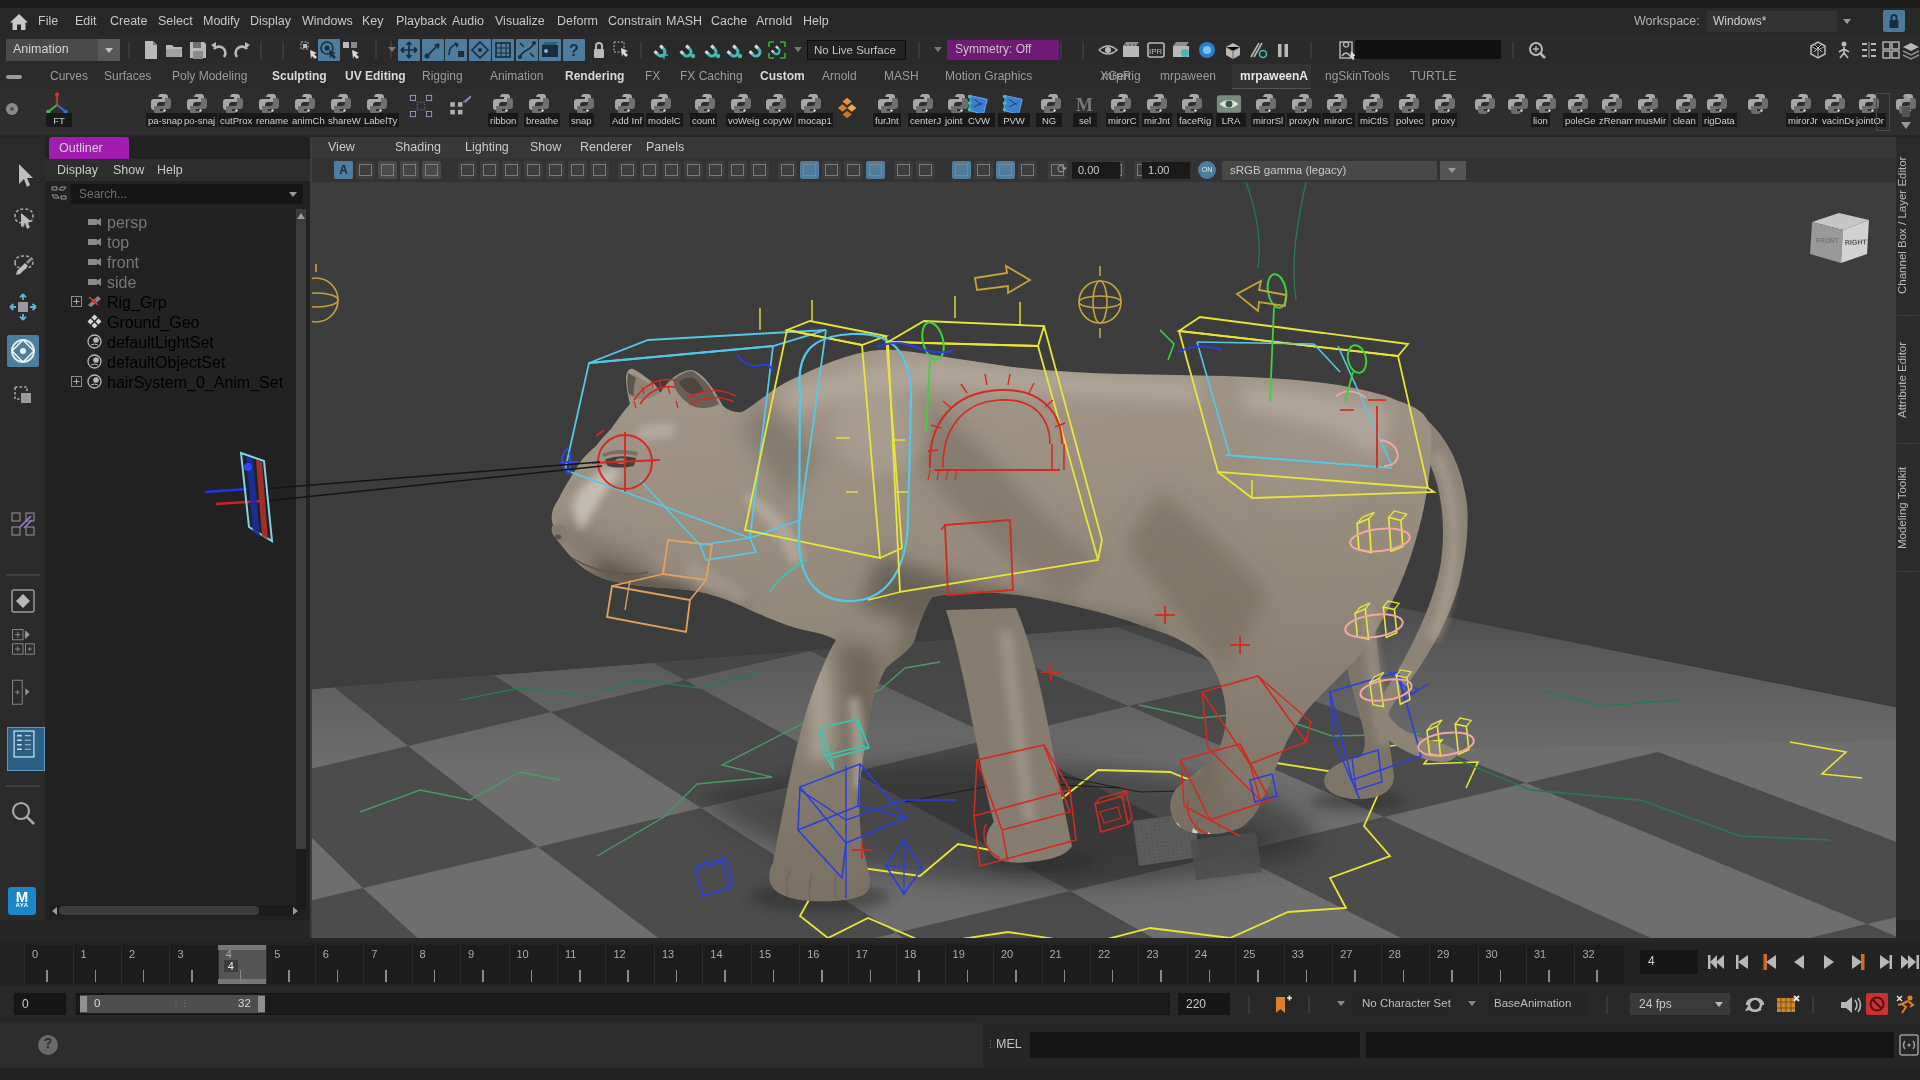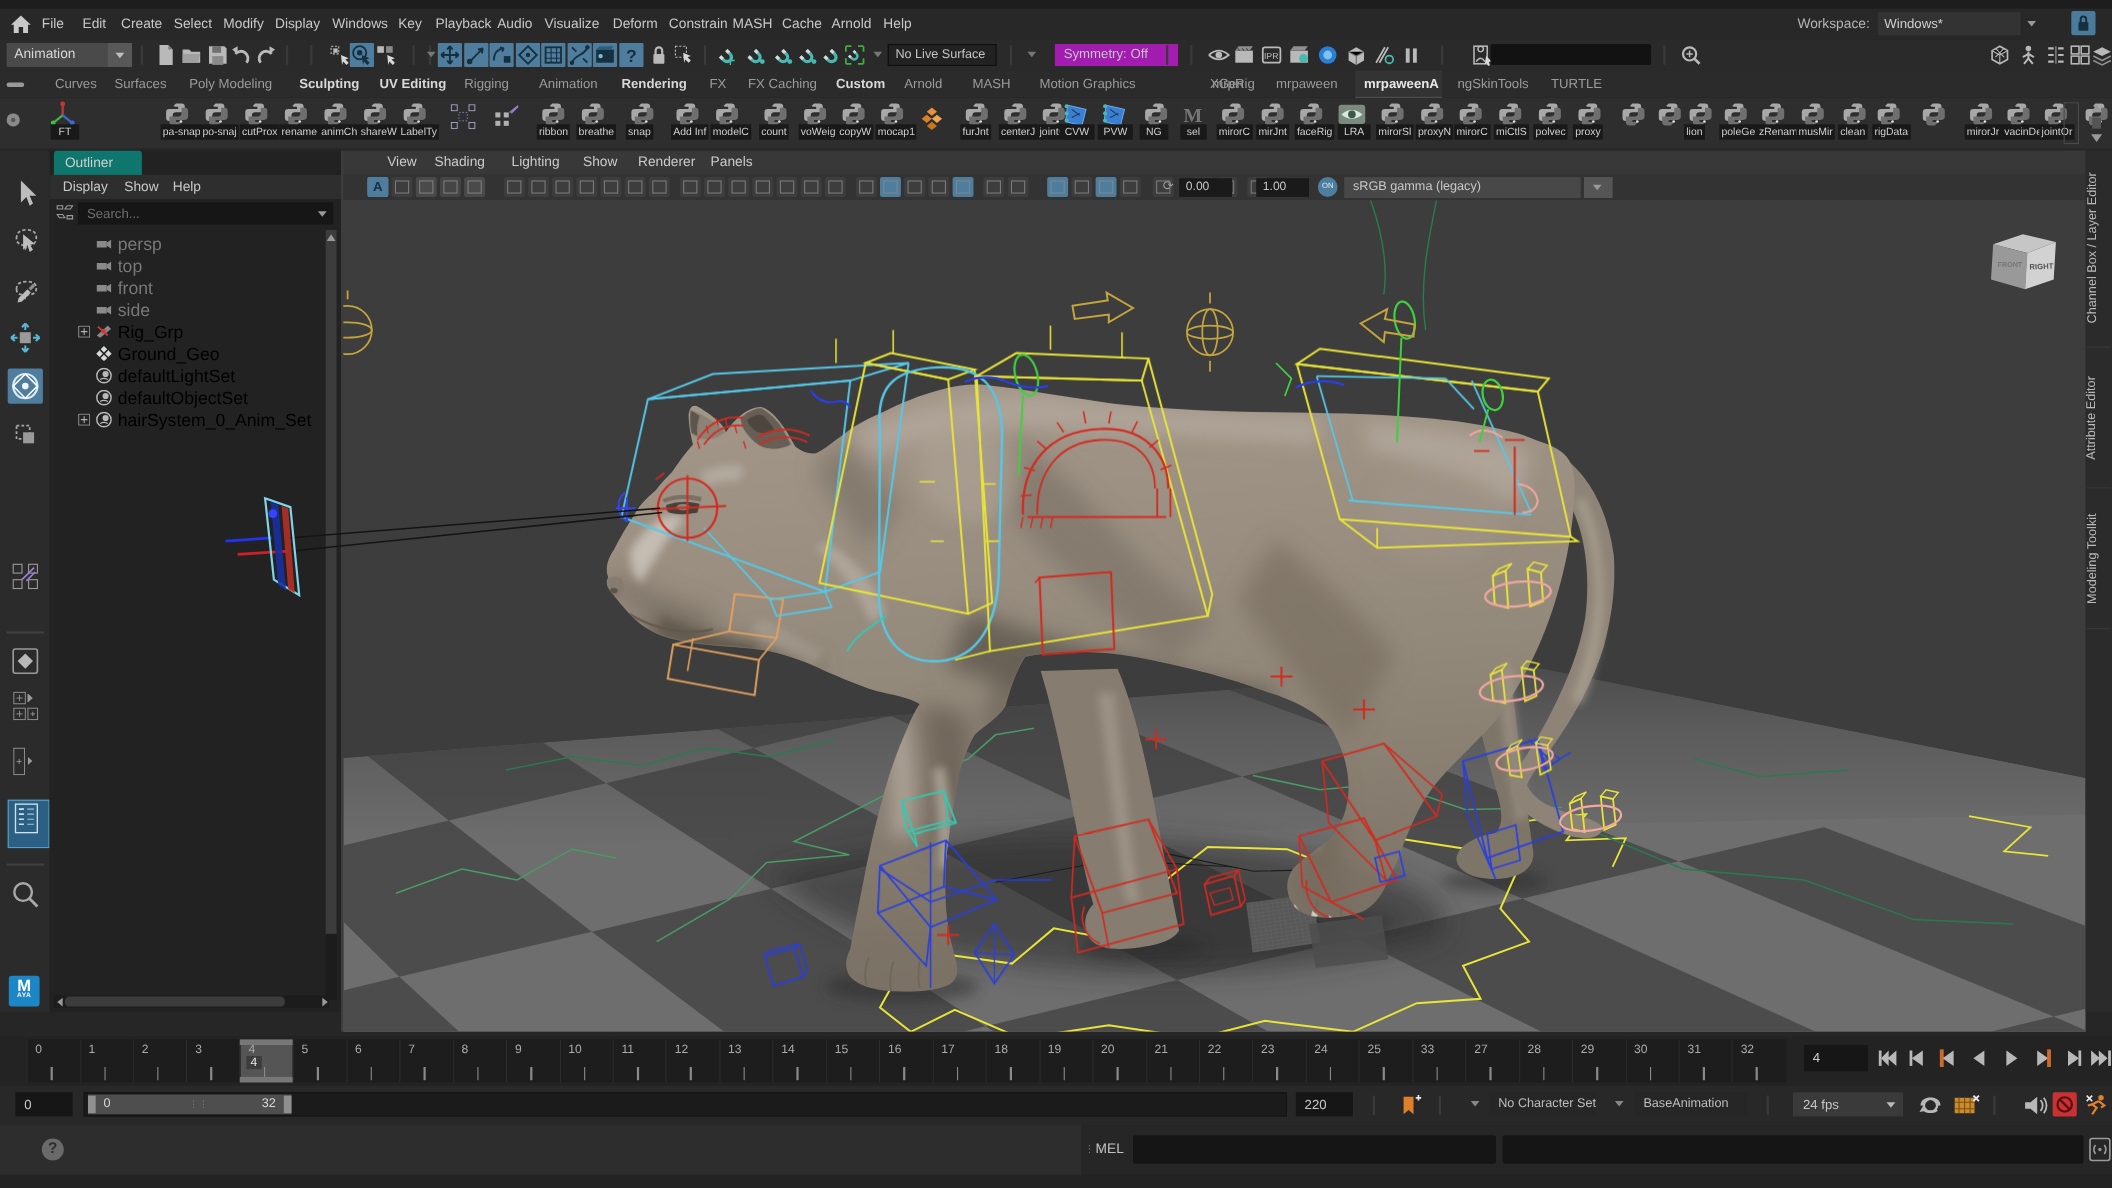--- a/index.html
+++ b/index.html
@@ -28,22 +28,22 @@
 #animdd .ddbtn { position:absolute; right:0; top:0; width:22px; height:22px; background:#585858;
   border-radius:0 1px 1px 0; }
 #animdd .ddbtn:after { content:""; position:absolute; left:7px; top:9px; width:0; height:0;
   border-left:4px solid transparent; border-right:4px solid transparent; border-top:5px solid #c0c0c0; }
 .tsep { position:absolute; top:5px; width:2px; height:18px; background:#3a3a3a; border-radius:1px; }
 .ticon { position:absolute; top:3px; width:22px; height:22px; }
 .ticon svg { width:22px; height:22px; }
 .bluetile { background:#4f7d9e; border-radius:1px; }
 #nolive { position:absolute; top:4px; width:99px; height:20px; background:#222222;
   border:1px solid #0e0e0e; color:#c4c4c4; font-size:11.5px; padding:3px 6px; white-space:nowrap; }
-#symbox { position:absolute; top:4px; width:112px; height:20px; background:#a21caf;
-  color:#c4c4c4; font-size:12px; padding:2px 8px;margin-left:12px; }
+#symbox { position:absolute; top:4px; width:112px; height:20px; background:#701a75;
+  color:#c4c4c4; font-size:12px; padding:2px 8px; }
 #srchbox2 { position:absolute; top:4px; width:146px; height:19px; background:#121212; border-radius:2px; }
 
 
 #shelftabs { left:0; top:64px; width:1920px; height:25px; background:#2b2b2b; color:#9b9b9b; font-size:12px; }
 #shelftabs .st { position:absolute; top:5px; }
 #shelftabs .hi { color:#d8d8d8; font-weight:bold; }
 #shelftabs .sel { color:#e8e8e8; font-weight:bold; }
 
 
 #shelf { left:0; top:89px; width:1920px; height:46px; background:#2e2e2e; }
@@ -54,21 +54,21 @@
 
 #lefttools { left:0; top:137px; width:45px; height:783px; background:#2b2b2b; }
 .ltool { position:absolute; left:7px; width:32px; height:32px; }
 .ltool svg { width:32px; height:32px; }
 .ltool.active { background:#4f7d9e; border-radius:2px; }
 #mayalogo { position:absolute; left:8px; top:750px; width:28px; height:28px; background:#1c86c7;
   border-radius:3px; color:#fff; font-weight:bold; font-size:15px; text-align:center; }
 
 
 #outliner { left:45px; top:137px; width:265px; height:783px; background:#222222; }
-#outtab { position:absolute; left:4px; top:0px; width:80px; height:22px; background:#0f766e;
+#outtab { position:absolute; left:4px; top:0px; width:80px; height:22px; background:#a21caf;
   color:#cfcfcf; font-size:12.5px; padding:4px 10px; border-radius:3px 3px 0 0; }
 #outmenus { position:absolute; left:0; top:22px; width:265px; height:22px; background:#2e2e2e;
   color:#c8c8c8; font-size:12.5px; }
 #outmenus span { position:absolute; top:4px; }
 #outsearch { position:absolute; left:26px; top:47px; width:232px; height:20px; background:#161616;
   color:#6f6f6f; font-size:12px; padding:3px 8px; }
 #outsearch .dnarrow { position:absolute; right:6px; top:8px; }
 .trow { position:absolute; height:20px; left:0; width:250px; }
 .trow .txt { position:absolute; left:0px; top:3px; }
 .dim { color:#787878; }
@@ -995,21 +995,21 @@
       <div id="ouththumb"></div>
 <svg style="position:absolute;left:4px;top:769px" width="10" height="10" viewBox="0 0 10 10">
         <path d="M3 5 l5 -4 v8 z" fill="#9a9a9a"></path>
       </svg>
 <svg style="position:absolute;left:246px;top:769px" width="10" height="10" viewBox="0 0 10 10">
         <path d="M7 5 l-5 -4 v8 z" fill="#9a9a9a"></path>
       </svg>
     </div>
   <div id="viewport" class="abs">
     <div id="vpmenu">
-        <span style="left:40px">View</span>
+        <span style="left:16px">View</span>
         <span style="left:83px">Shading</span>
         <span style="left:153px">Lighting</span>
         <span style="left:218px">Show</span>
         <span style="left:268px">Renderer</span>
         <span style="left:334px">Panels</span>
       </div>
     <div id="vptools">
         <div style="position:absolute;left:22px;top:3px;width:19px;height:18px;background:#4f7d9e;border-radius:2px"></div>
         <div style="position:absolute;left:25px;top:6px;width:13px;height:12px;border:1px solid #8a8a8a;opacity:0.8"></div>
         <div style="position:absolute;left:44px;top:3px;width:19px;height:18px;background:#3d3d3d;border-radius:2px"></div>

